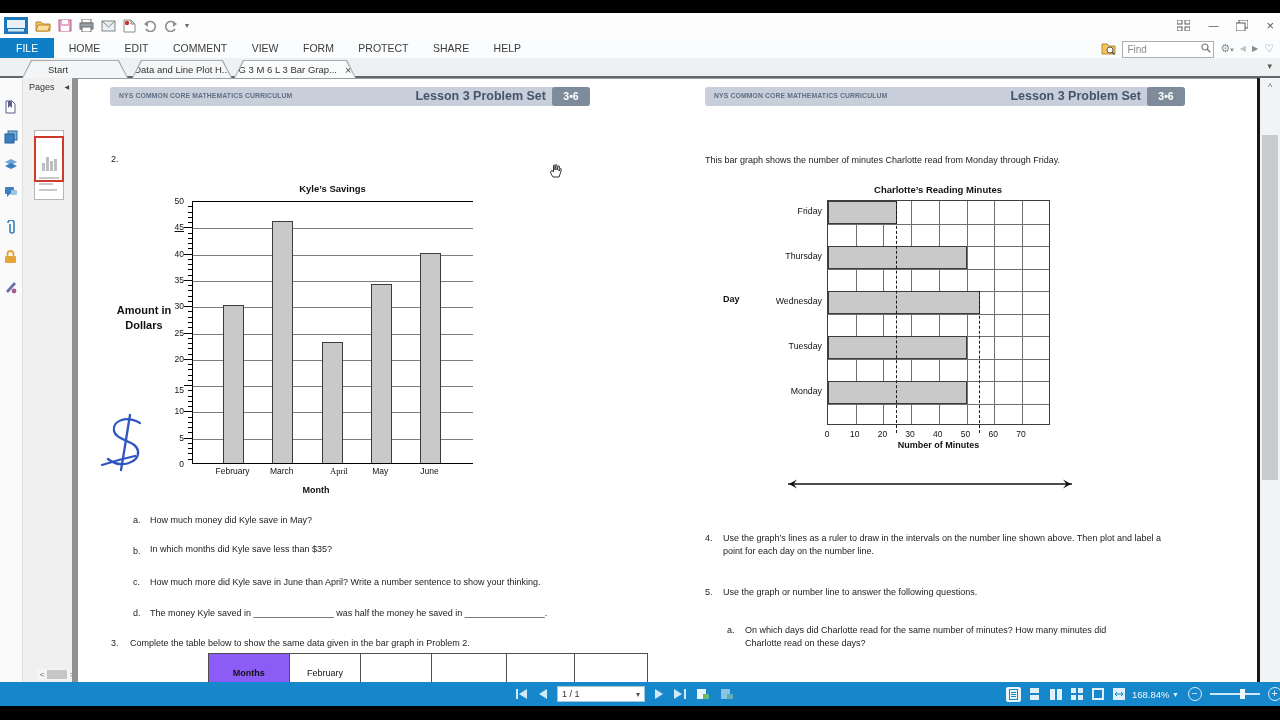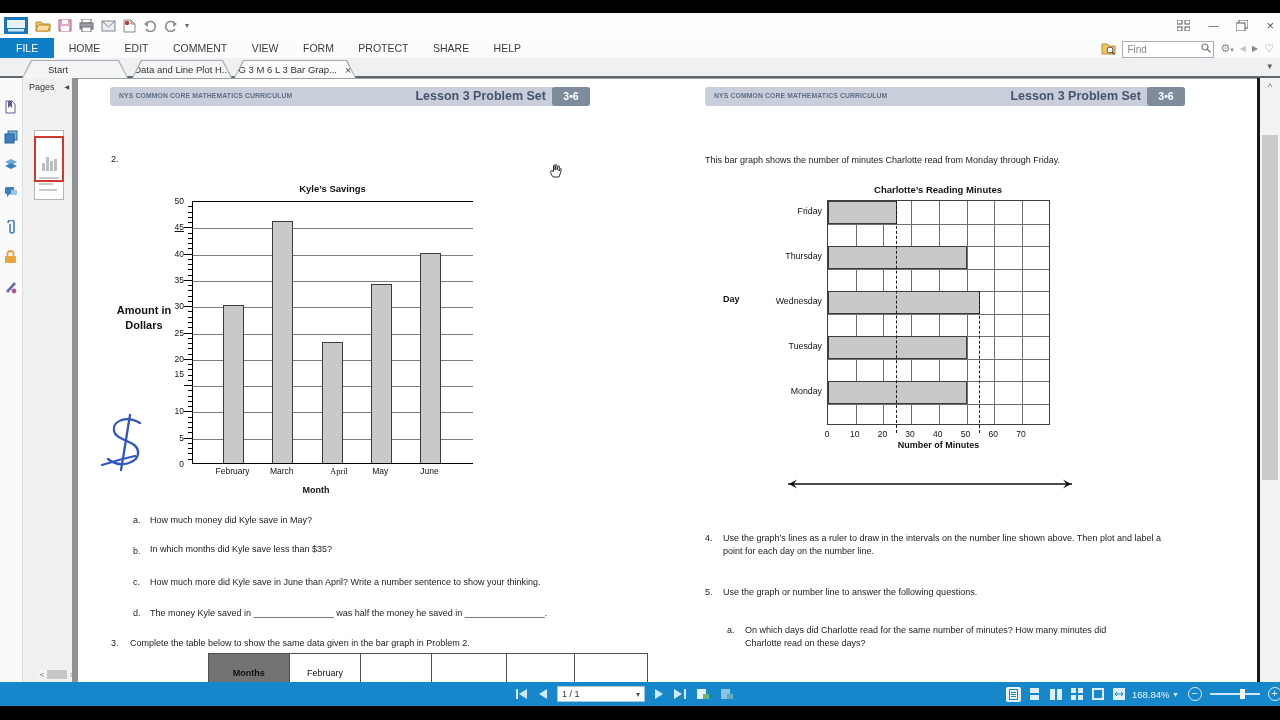--- a/index.html
+++ b/index.html
@@ -89,21 +89,21 @@
   .cgridh { position:absolute; left:0; width:100%; height:1px; background:#6f6f6f; }
   .cbar { position:absolute; left:0; background:#c9c9c9; border:1.2px solid #3c3c3c; }
   .cdash { position:absolute; width:0; border-left:1.6px dashed #1a1a1a; }
   .cdaylab { position:absolute; right:0; width:148px; text-align:right; font-size:8.8px; color:#111; }
   .cxlab { position:absolute; width:20px; text-align:center; font-size:8.5px; color:#111; }
 
   
   #p3-table { position:absolute; left:130px; top:574px; width:440px; height:40px; display:flex; border:1.5px solid #4f4f4f; }
   #p3-table .cell { border-right:1.5px solid #4f4f4f; display:flex; align-items:center; justify-content:center; font-size:9px; color:#111; }
   #p3-table .cell:last-child { border-right:none; }
-  #p3-table .hdr { background:#737373; font-weight:bold; }
+  #p3-table .hdr { background:#8b5cf6; font-weight:bold; }
 
   
   #status-bar { position:absolute; left:0; top:682px; width:1280px; height:24px; background:#1787cb; }
   #bottom-black { position:absolute; left:0; top:706px; width:1280px; height:14px; background:#000; }
   .sb { position:absolute; top:0; height:24px; display:flex; align-items:center; }
   #page-box { width:88px; height:16px; background:#fff; border:1px solid #9fc7de; display:flex; align-items:center; font-size:9px; color:#333; padding:0 4px; justify-content:space-between; }
   .zoom-circle { width:14px; height:14px; border:1.4px solid #dff0fa; border-radius:50%; color:#eaf5fc; font-size:11px; line-height:11px; text-align:center; }
   #zoom-track { width:50px; height:2px; background:#cfe8f6; margin:0 8px; position:relative; }
   #zoom-knob { position:absolute; left:30px; top:-4px; width:5px; height:10px; background:#eef7fc; }
   #zoom-text { color:#f2f9fd; font-size:9.5px; margin-right:4px; }
@@ -364,21 +364,21 @@
         <div class="ktick" style="top: 26.3px; width: 8px;"></div>
         <div class="ktick" style="top: 21.04px; width: 4px;"></div>
         <div class="ktick" style="top: 15.78px; width: 4px;"></div>
         <div class="ktick" style="top: 10.52px; width: 4px;"></div>
         <div class="ktick" style="top: 5.26px; width: 4px;"></div>
       </div>
     <div id="kyle-ylabels">
         <div class="kylab" style="top: 263px;">0</div>
         <div class="kylab" style="top: 236.7px;">5</div>
         <div class="kylab" style="top: 210.4px;">10</div>
-        <div class="kylab" style="top: 173px; text-align: right;">15</div>
+        <div class="kylab" style="top: 189px; text-align: right;">15</div>
         <div class="kylab" style="top: 157.8px;">20</div>
         <div class="kylab" style="top: 131.5px;">25</div>
         <div class="kylab" style="top: 105.2px;">30</div>
         <div class="kylab" style="top: 78.9px;">35</div>
         <div class="kylab" style="top: 52.6px;">40</div>
         <div class="kylab" style="top: 26.3px; text-decoration: underline;">45</div>
         <div class="kylab" style="top: 0px;">50</div>
       </div>
     <div id="kyle-xlabels">
         <div class="kxlab" style="left: 8.5px;">February</div>

